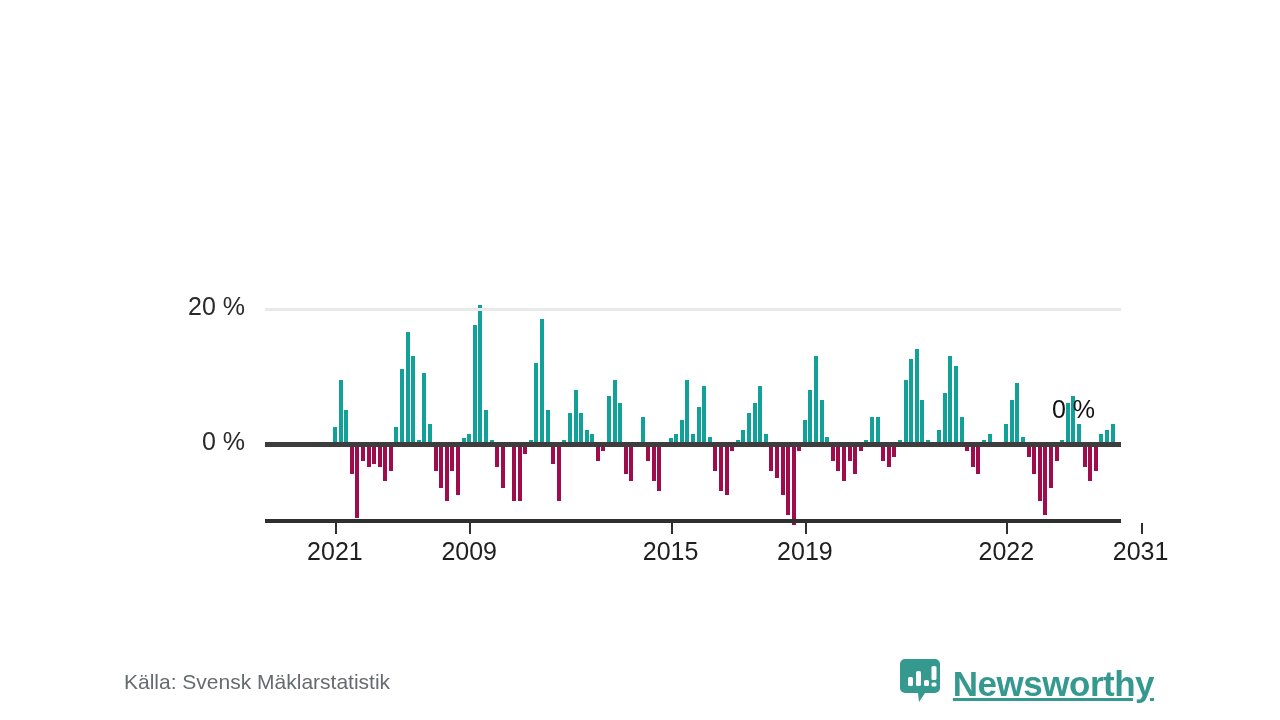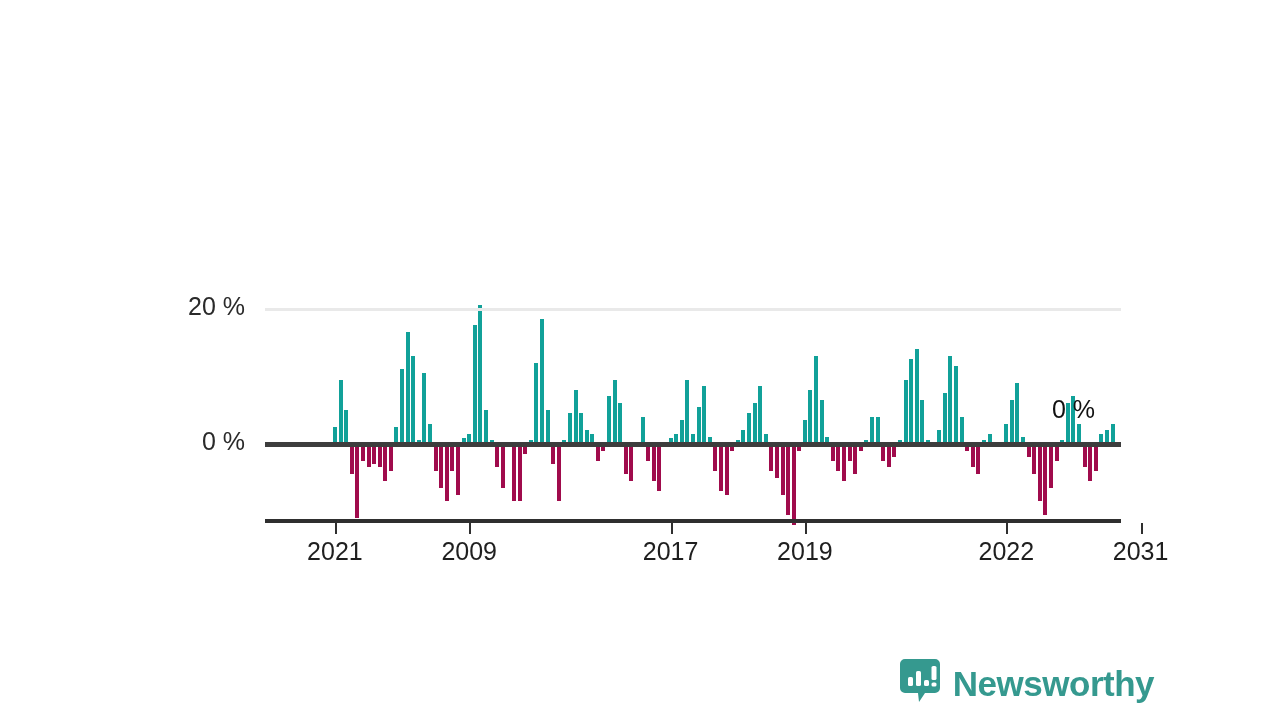--- a/index.html
+++ b/index.html
@@ -158,20 +158,21 @@
     display: flex;
     align-items: center;
     gap: 12px;
   }
   #logo-wordmark {
     font-size: 35px;
     font-weight: bold;
     color: #35998f;
     letter-spacing: -0.5px;
     line-height: 1;
+    text-decoration: underline;
   }
 </style>
 </head>
 <body>
 
 <div id="header">
 </div>
 
 <div id="chart-area">
 
@@ -327,33 +328,34 @@
       <div id="zero-line" style="top: 146.824px;"></div>
     </div>
 
   <div id="x-axis-line"></div>
   <div id="x-axis-ticks">
       <div class="xtick-mark" style="left: 334.935px;"></div>
       <div class="xtick-label" style="left: 334.935px;">2021</div>
       <div class="xtick-mark" style="left: 469.209px;"></div>
       <div class="xtick-label" style="left: 469.209px;">2009</div>
       <div class="xtick-mark" style="left: 670.621px;"></div>
-      <div class="xtick-label" style="left: 670.621px;">2017</div>
+      <div class="xtick-label" style="left: 670.621px;">2015</div>
       <div class="xtick-mark" style="left: 804.895px;"></div>
       <div class="xtick-label" style="left: 804.895px;">2019</div>
       <div class="xtick-mark" style="left: 1006.31px;"></div>
       <div class="xtick-label" style="left: 1006.31px;">2022</div>
       <div class="xtick-mark" style="left: 1140.58px;"></div>
       <div class="xtick-label" style="left: 1140.58px;">2031</div>
     </div>
 
   <div id="last-value-label">0 %</div>
 </div>
 
 <div id="footer">
+  <div id="source-text">Källa: Svensk Mäklarstatistik</div>
   <div id="logo">
     <span>
       <svg width="42" height="46" viewBox="0 0 42 46" xmlns="http://www.w3.org/2000/svg">
         <path d="M6 1 H36 A5 5 0 0 1 41 6 V30 A5 5 0 0 1 36 35 H26 L20 44 L19 35 H6 A5 5 0 0 1 1 30 V6 A5 5 0 0 1 6 1 Z" fill="#35998f"></path>
         <rect x="9" y="19" width="5" height="9" rx="1.6" fill="#ffffff"></rect>
         <rect x="17" y="13" width="5" height="15" rx="1.6" fill="#ffffff"></rect>
         <rect x="25" y="22" width="5" height="6" rx="1.6" fill="#ffffff"></rect>
         <rect x="32.5" y="8" width="5" height="14" rx="1.6" fill="#ffffff"></rect>
         <rect x="32.5" y="24.5" width="5" height="4" rx="1.6" fill="#ffffff"></rect>
       </svg>

